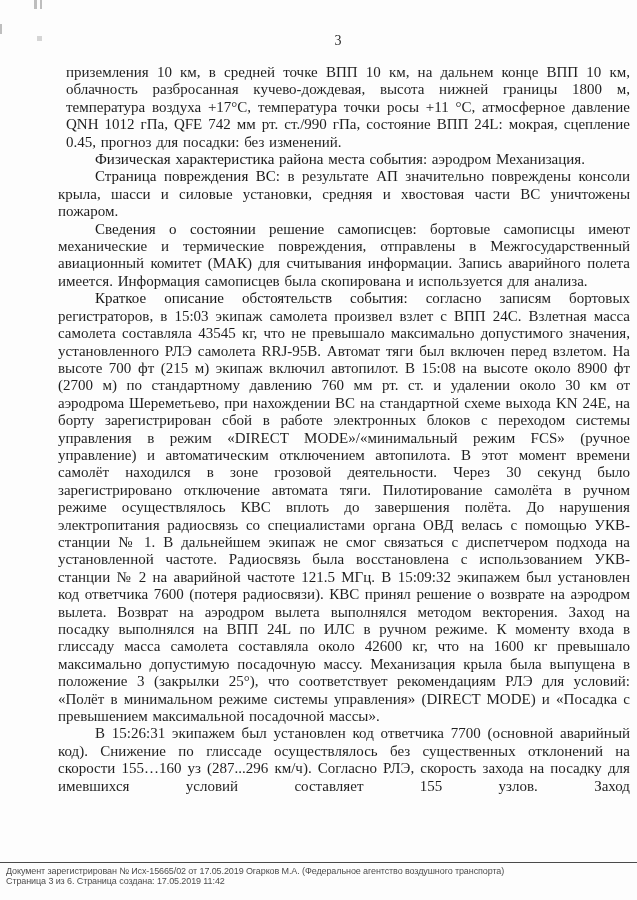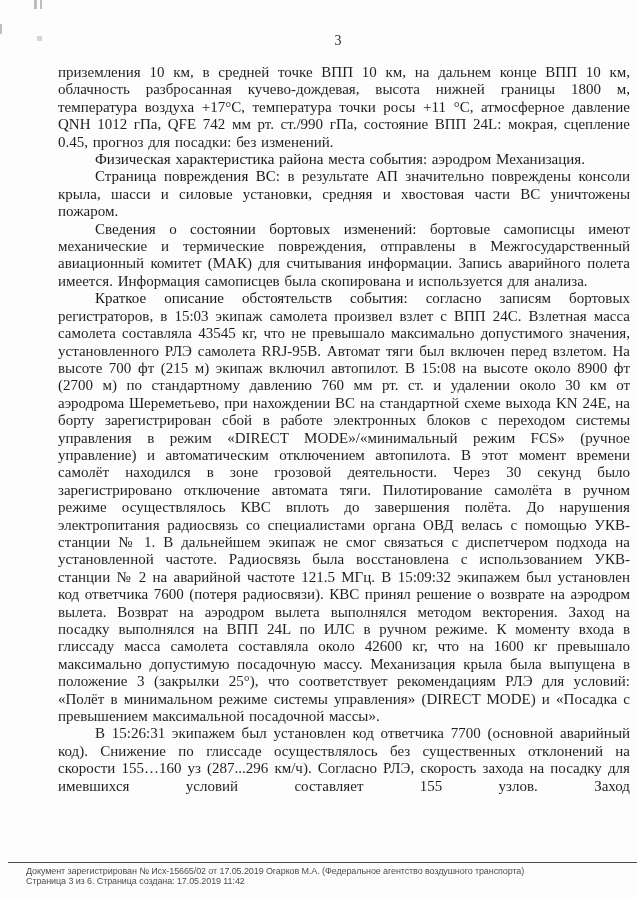--- a/index.html
+++ b/index.html
@@ -34,35 +34,36 @@
     line-height: 17.4px;
     text-align: justify;
   }
   .content p {
     margin: 0;
     text-indent: 37px;
     word-spacing: 1px;
   }
   .content p.no-indent {
     text-indent: 0;
+    margin-left: 8px;
   }
   .content p.continues {
     text-align-last: justify;
   }
   .content b {
     font-weight: normal;
     color: #171717;
   }
   .footer {
     position: absolute;
-    left: 8px;
+    left: 0;
     right: 0;
     top: 862px;
     border-top: 1px solid #4a4a4a;
-    padding: 3px 0 0 18px;
+    padding: 3px 0 0 6px;
     font-family: "Liberation Sans", sans-serif;
     font-size: 9px;
     line-height: 10px;
     color: #4d4d4d;
     letter-spacing: -0.1px;
   }
   .artifact {
     position: absolute;
     background: #8a8a8a;
     opacity: 0.55;
@@ -85,21 +86,21 @@
   <div class="page-number">3</div>
 
   <div class="content">
 
     <p class="no-indent"><span>приземления 10 км, в средней точке ВПП 10 км, на дальнем конце ВПП 10 км, облачность разбросанная кучево-дождевая, высота нижней границы 1800 м, температура воздуха +17°С, температура точки росы +11 °С, атмосферное давление QNH 1012 гПа, QFE 742 мм рт. ст./990 гПа, состояние ВПП 24L: мокрая, сцепление 0.45, прогноз для посадки: без изменений.</span></p>
 
     <p><b>Физическая характеристика района места события:</b><span> аэродром Механизация.</span></p>
 
     <p><b>Страница повреждения ВС:</b><span> в результате АП значительно повреждены консоли крыла, шасси и силовые установки, средняя и хвостовая части ВС уничтожены пожаром.</span></p>
 
-    <p><b>Сведения о состоянии бортовых изменений:</b><span> бортовые самописцы имеют механические и термические повреждения, отправлены в Межгосударственный авиационный комитет (МАК) для считывания информации. Запись аварийного полета имеется. Информация самописцев была скопирована и используется для анализа.</span></p>
+    <p><b>Сведения о состоянии решение самописцев:</b><span> бортовые самописцы имеют механические и термические повреждения, отправлены в Межгосударственный авиационный комитет (МАК) для считывания информации. Запись аварийного полета имеется. Информация самописцев была скопирована и используется для анализа.</span></p>
 
     <p><b>Краткое описание обстоятельств события:</b><span> согласно записям бортовых регистраторов, в 15:03 экипаж самолета произвел взлет с ВПП 24С. Взлетная масса самолета составляла 43545 кг, что не превышало максимально допустимого значения, установленного РЛЭ самолета RRJ-95B. Автомат тяги был включен перед взлетом. На высоте 700 фт (215 м) экипаж включил автопилот. В 15:08 на высоте около 8900 фт (2700 м) по стандартному давлению 760 мм рт. ст. и удалении около 30 км от аэродрома Шереметьево, при нахождении ВС на стандартной схеме выхода KN 24E, на борту зарегистрирован сбой в работе электронных блоков с переходом системы управления в режим «DIRECT MODE»/«минимальный режим FCS» (ручное управление) и автоматическим отключением автопилота. В этот момент времени самолёт находился в зоне грозовой деятельности. Через 30 секунд было зарегистрировано отключение автомата тяги. Пилотирование самолёта в ручном режиме осуществлялось КВС вплоть до завершения полёта. До нарушения электропитания радиосвязь со специалистами органа ОВД велась с помощью УКВ-станции № 1. В дальнейшем экипаж не смог связаться с диспетчером подхода на установленной частоте. Радиосвязь была восстановлена с использованием УКВ-станции № 2 на аварийной частоте 121.5 МГц. В 15:09:32 экипажем был установлен код ответчика 7600 (потеря радиосвязи). КВС принял решение о возврате на аэродром вылета. Возврат на аэродром вылета выполнялся методом векторения. Заход на посадку выполнялся на ВПП 24L по ИЛС в ручном режиме. К моменту входа в глиссаду масса самолета составляла около 42600 кг, что на 1600 кг превышало максимально допустимую посадочную массу. Механизация крыла была выпущена в положение 3 (закрылки 25°), что соответствует рекомендациям РЛЭ для условий: «Полёт в минимальном режиме системы управления» (DIRECT MODE) и «Посадка с превышением максимальной посадочной массы».</span></p>
 
     <p class="continues"><span>В 15:26:31 экипажем был установлен код ответчика 7700 (основной аварийный код). Снижение по глиссаде осуществлялось без существенных отклонений на скорости 155…160 уз (287...296 км/ч). Согласно РЛЭ, скорость захода на посадку для имевшихся условий составляет 155 узлов. Заход</span></p>
 
   </div>
 
   <div class="footer">
     <div>Документ зарегистрирован № Исх-15665/02 от 17.05.2019 Огарков М.А. (Федеральное агентство воздушного транспорта)</div>
     <div>Страница 3 из 6. Страница создана: 17.05.2019 11:42</div>

